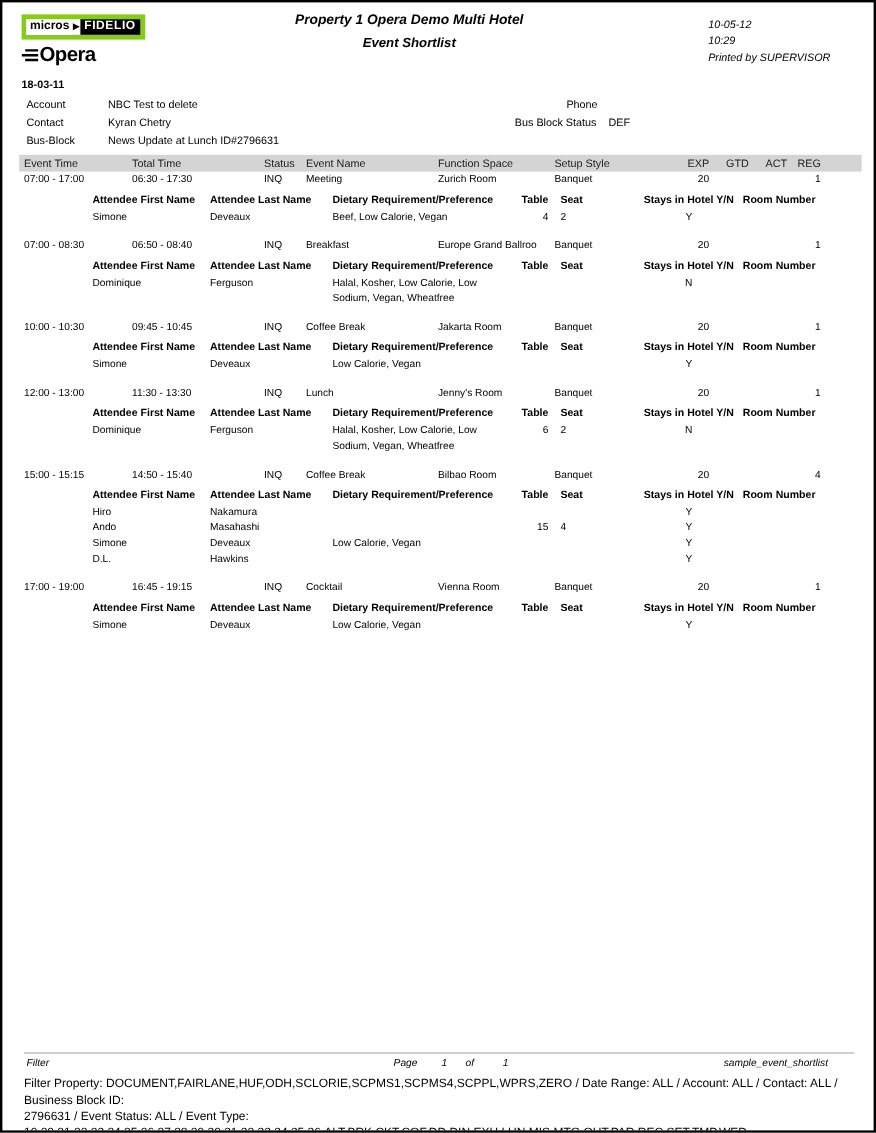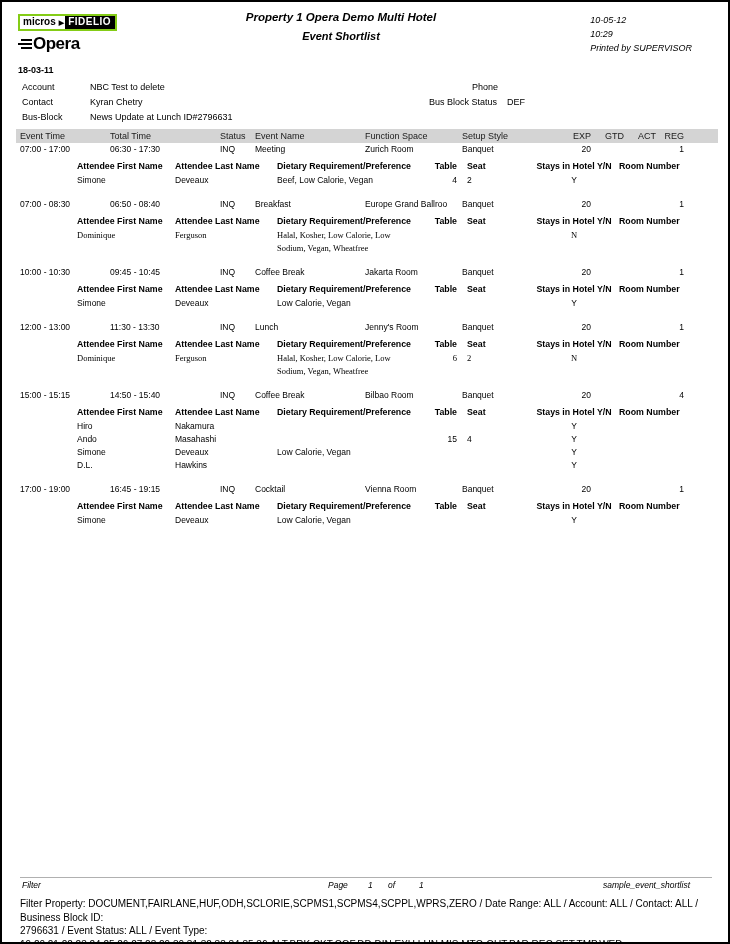--- a/index.html
+++ b/index.html
@@ -1,21 +1,21 @@
 <!DOCTYPE html>
 <html><head>
 <meta charset="utf-8">
 <style>
   html,body{margin:0;padding:0;background:#808080;}
   .page{position:relative;width:730px;height:944px;background:#fff;border:2px solid #000;
         box-sizing:border-box;font-family:"Liberation Sans",sans-serif;color:#000;overflow:hidden;}
 
   
   .logo-area{position:absolute;left:16px;top:9px;}
-  .mf-box{display:inline-flex;align-items:center;border:2px solid #84cc16;font-size:10px;font-weight:bold;line-height:12px;}
+  .mf-box{display:inline-flex;align-items:center;border:4px solid #84cc16;font-size:10px;font-weight:bold;line-height:12px;}
   .mf-micros{padding:0 2px 1px 3px;background:#fff;color:#000;}
   .mf-arrow{font-size:7px;margin:0 1px;}
   .mf-fidelio{padding:0 4px 1px 3px;background:#000;color:#fff;letter-spacing:.5px;font-size:10px;}
   .opera-logo{display:flex;align-items:center;margin-top:3px;}
   .opera-logo span{font-size:17px;font-weight:bold;letter-spacing:-0.5px;margin-left:1px;}
   .titles{position:absolute;left:0;top:9px;width:678px;text-align:center;font-style:italic;font-weight:bold;}
   .title1{font-size:11.5px;}
   .title2{font-size:11px;margin-top:7px;}
   .meta{position:absolute;right:36px;top:11px;font-style:italic;font-size:9px;line-height:14px;}
   .meta .dt{padding-right:5px;}
@@ -27,21 +27,21 @@
   
   .table-head{position:absolute;left:14px;top:127px;width:702px;height:14px;background:#d4d4d4;font-size:9px;}
   .table-head .cell{line-height:14px;color:#1a1a1a;}
   .events{position:absolute;left:14px;top:141px;width:702px;}
   .trow{position:relative;height:13px;font-size:8.5px;line-height:13px;}
   .cell{position:absolute;top:0;white-space:nowrap;overflow:hidden;}
   .event-block{margin-bottom:11px;}
   .event-row{margin-bottom:4px;}
   .att-header{margin-bottom:1px;}
   .att-header .cell{font-weight:bold;font-size:8.8px;}
-  .att-row.tall{height:26px;font-family:Liberation Serif, serif;}
+  .att-row.tall{height:26px;}
   .att-row .a-diet{white-space:normal;}
 
   .c-evtime{left:4px;width:90px}   .c-tottime{left:94px;width:95px}
   .c-status{left:204px;width:34px} .c-evname{left:239px;width:108px}
   .c-space{left:349px;width:97px}  .c-setup{left:446px;width:80px}
   .c-exp{left:526px;width:49px;text-align:right}
   .c-gtd{left:575px;width:33px;text-align:right}
   .c-act{left:608px;width:32px;text-align:right}
   .c-reg{left:640px;width:28px;text-align:right}
 

